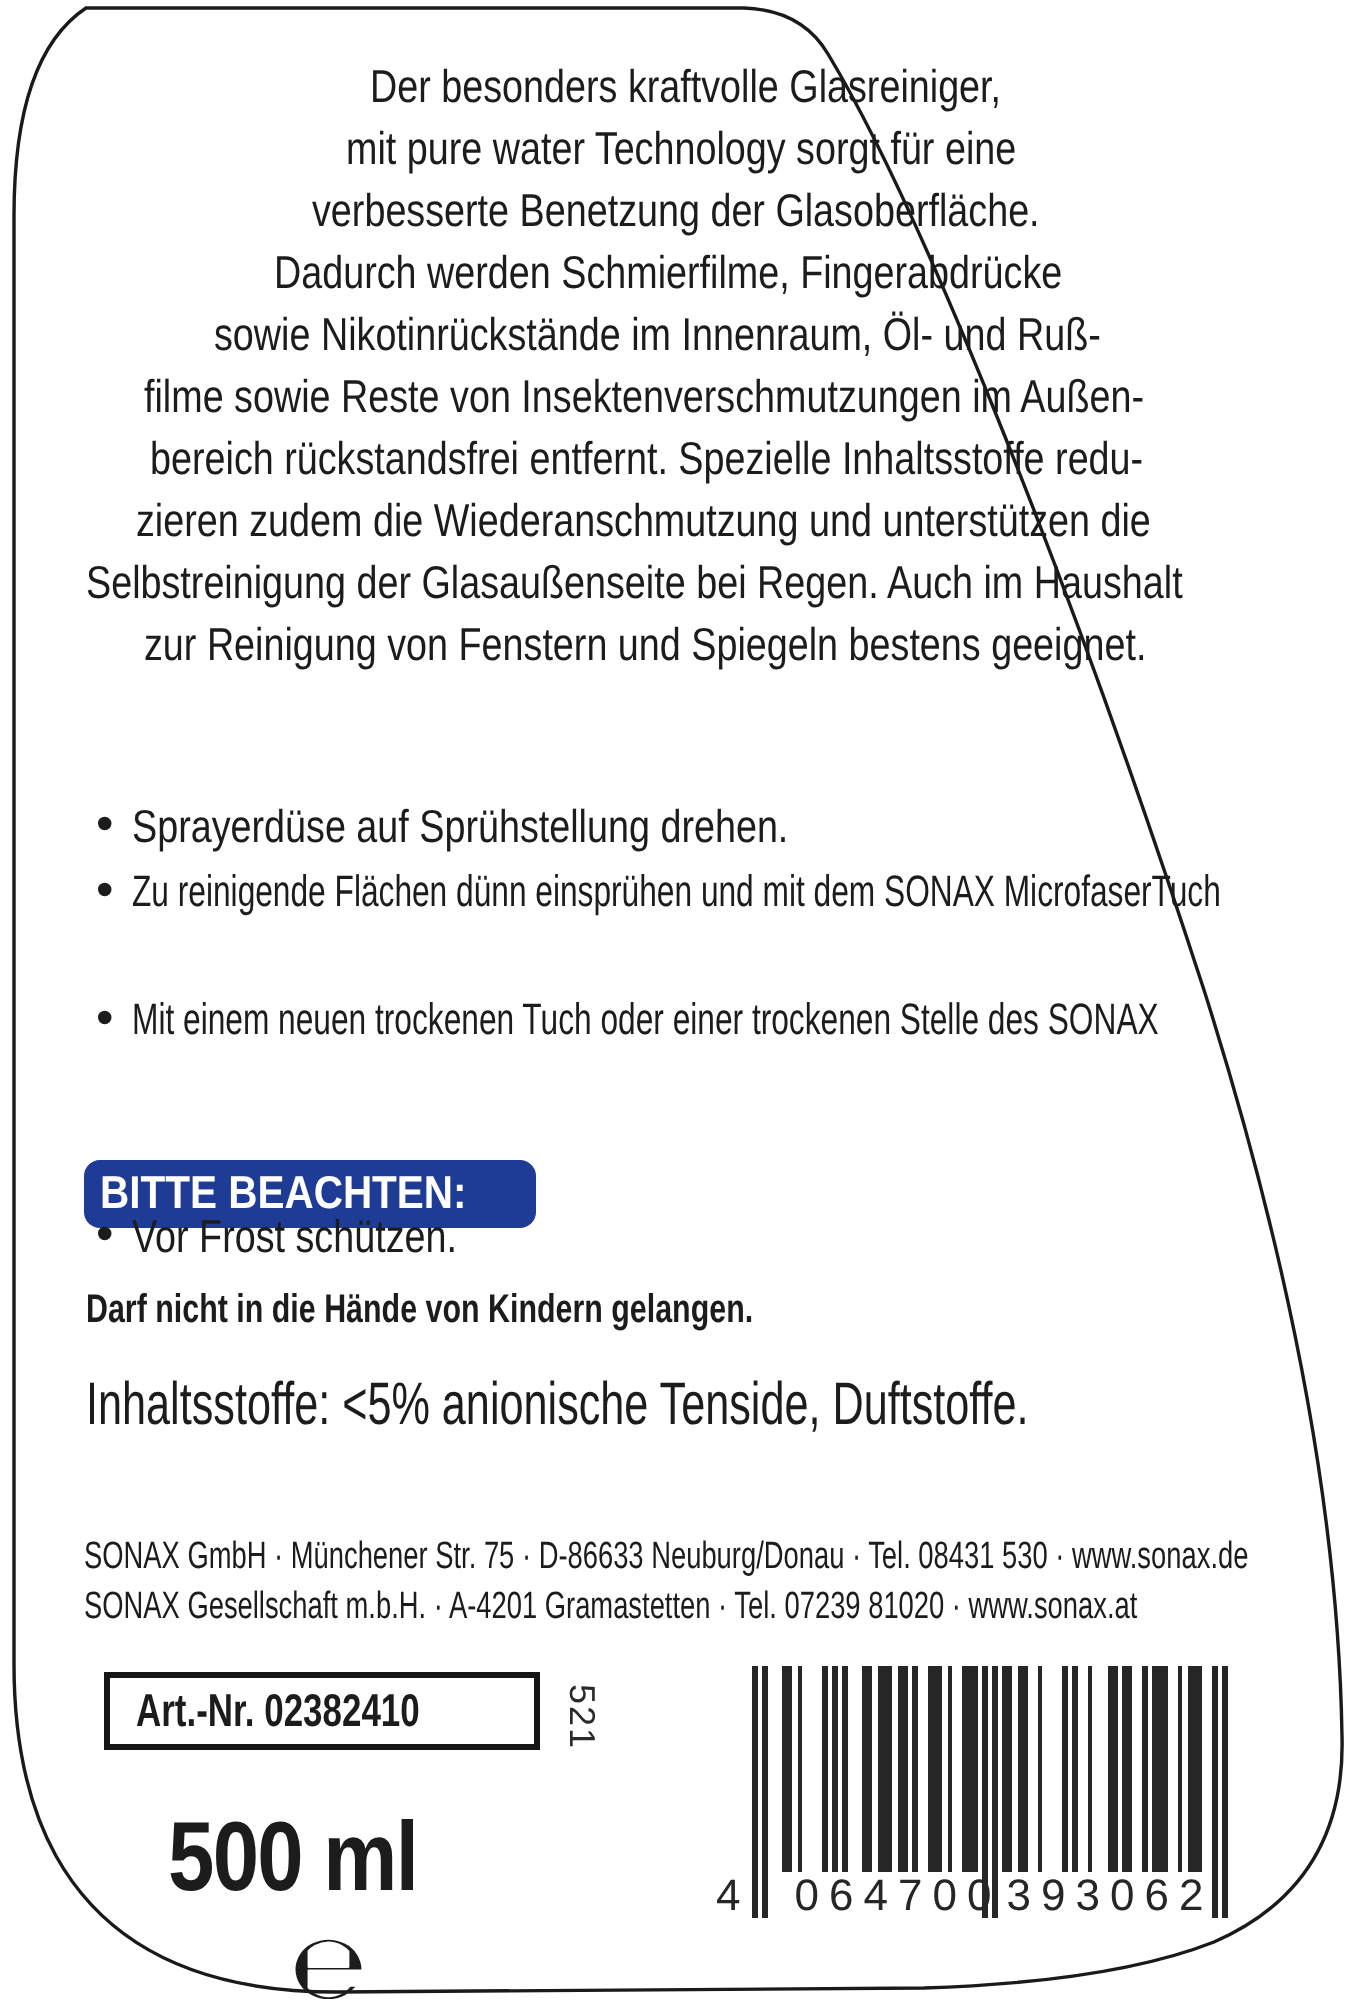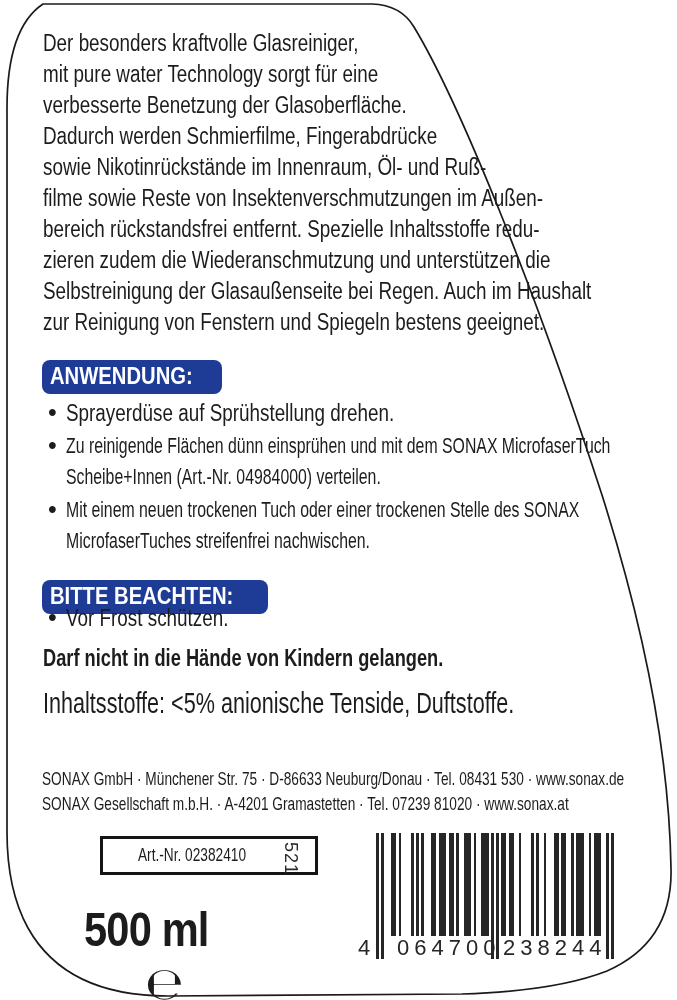--- a/index.html
+++ b/index.html
@@ -1,19 +1,19 @@
 <!DOCTYPE html>
 <html><head>
 <meta charset="utf-8">
 <style>
   html,body{margin:0;padding:0;background:#ffffff;}
   .stage{
     position:relative;width:677px;height:1000px;overflow:hidden;
     font-family:"Liberation Sans","DejaVu Sans",sans-serif;
-    color:#1c1c1c;background:#ffffff;
+    color:#1c1c1c;background:#ffffff;text-align:center;
   }
   .outline{position:absolute;left:0;top:0;width:677px;height:1000px;}
   
   .t{position:absolute;white-space:nowrap;color:#1c1c1c;}
   .sx{display:inline-block;transform-origin:0 50%;white-space:nowrap;}
   .sx82{transform:scaleX(0.82);}
   .sx78{transform:scaleX(0.76);}
   .sx73{transform:scaleX(0.72);}
   .sx85{transform:scaleX(0.85);}
   .sx88{transform:scaleX(0.88);}
@@ -22,27 +22,27 @@
   .badge{
     position:absolute;left:42px;background:#1e3c96;color:#ffffff;
     font-weight:bold;font-size:23px;line-height:27px;padding:3px 10px 4px 8px;
     border-radius:8px;
   }
   .badge .sx{transform-origin:0 50%;}
   .bullet{position:absolute;left:45px;font-size:23px;}
   .bullet .dot{position:absolute;left:3px;top:-2px;font-size:25px;}
   .bullet .txt{margin-left:21px;}
   .small22{font-size:22px;}
-  .warning{font-weight:bold;font-size:24px;}
+  .warning{font-weight:bold;font-size:20px;}
   .ingredients{font-size:30px;}
   .addr{font-size:19px;line-height:25px;}
   .artbox{
     position:absolute;left:52px;top:836px;width:212px;height:33px;
     border:3px solid #151515;display:flex;align-items:center;justify-content:center;
-    font-weight:normal;font-size:18px;margin-left:48px;
+    font-weight:bold;font-size:23px;
   }
   .printcode{
     position:absolute;left:301px;top:842px;font-size:18px;letter-spacing:1px;
     transform:rotate(90deg);transform-origin:0 0;color:#2a2a2a;
   }
   .volume{position:absolute;left:84px;top:901px;height:56px;display:flex;align-items:center;flex-direction:column;}
   .volume .amount{font-weight:bold;font-size:49px;letter-spacing:-1px;}
   .volume .esign{font-size:45px;font-weight:400;margin-left:14px;font-family:"DejaVu Sans",sans-serif;}
   
   .barcode{position:absolute;left:376px;top:833px;width:238px;height:130px;}
@@ -70,41 +70,32 @@
     <div class="tline"><span class="sx sx82">verbesserte Benetzung der Glasoberfläche.</span></div>
     <div class="tline"><span class="sx sx82">Dadurch werden Schmierfilme, Fingerabdrücke</span></div>
     <div class="tline"><span class="sx sx82">sowie Nikotinrückstände im Innenraum, Öl- und Ruß-</span></div>
     <div class="tline"><span class="sx sx82">filme sowie Reste von Insektenverschmutzungen im Außen-</span></div>
     <div class="tline"><span class="sx sx82">bereich rückstandsfrei entfernt. Spezielle Inhaltsstoffe redu-</span></div>
     <div class="tline"><span class="sx sx82">zieren zudem die Wiederanschmutzung und unterstützen die</span></div>
     <div class="tline"><span class="sx sx82">Selbstreinigung der Glasaußenseite bei Regen. Auch im Haushalt</span></div>
     <div class="tline"><span class="sx sx82">zur Reinigung von Fenstern und Spiegeln bestens geeignet.</span></div>
   </div>
 
-  <div class="badge" style="top:360px">
-    <span class="sx sx88">ANWENDUNG:</span>
-  </div>
 
   <div class="t bullet" style="top:400px">
     <span class="dot">•</span>
     <span class="txt sx sx82">Sprayerdüse auf Sprühstellung drehen.</span>
   </div>
   <div class="t bullet small22" style="top:433px">
     <span class="dot">•</span>
     <span class="txt sx sx73">Zu reinigende Flächen dünn einsprühen und mit dem SONAX MicrofaserTuch</span>
   </div>
-  <div class="t bullet small22" style="top:464px">
-    <span class="txt sx sx73">Scheibe+Innen (Art.-Nr. 04984000) verteilen.</span>
-  </div>
   <div class="t bullet small22" style="top:497px">
     <span class="dot">•</span>
     <span class="txt sx sx73">Mit einem neuen trockenen Tuch oder einer trockenen Stelle des SONAX</span>
-  </div>
-  <div class="t bullet small22" style="top:528px">
-    <span class="txt sx sx73">MicrofaserTuches streifenfrei nachwischen.</span>
   </div>
 
   <div class="badge" style="top:580px">
     <span class="sx sx88">BITTE BEACHTEN:</span>
   </div>
   <div class="t bullet" style="top:605px">
     <span class="dot">•</span>
     <span class="txt sx sx82">Vor Frost schützen.</span>
   </div>
 
@@ -226,16 +217,16 @@
         <div class="module bar"></div>
         <div class="module bar"></div>
         <div class="module"></div>
         <div class="module"></div>
         <div class="module bar guard"></div>
         <div class="module guard"></div>
         <div class="module bar guard"></div>
       </div>
     <div class="bc-digit bc-first">4</div>
     <div class="bc-digit bc-g1">064700</div>
-    <div class="bc-digit bc-g2">238244</div>
+    <div class="bc-digit bc-g2">393062</div>
   </div>
 
 </div>
 
 </body></html>

